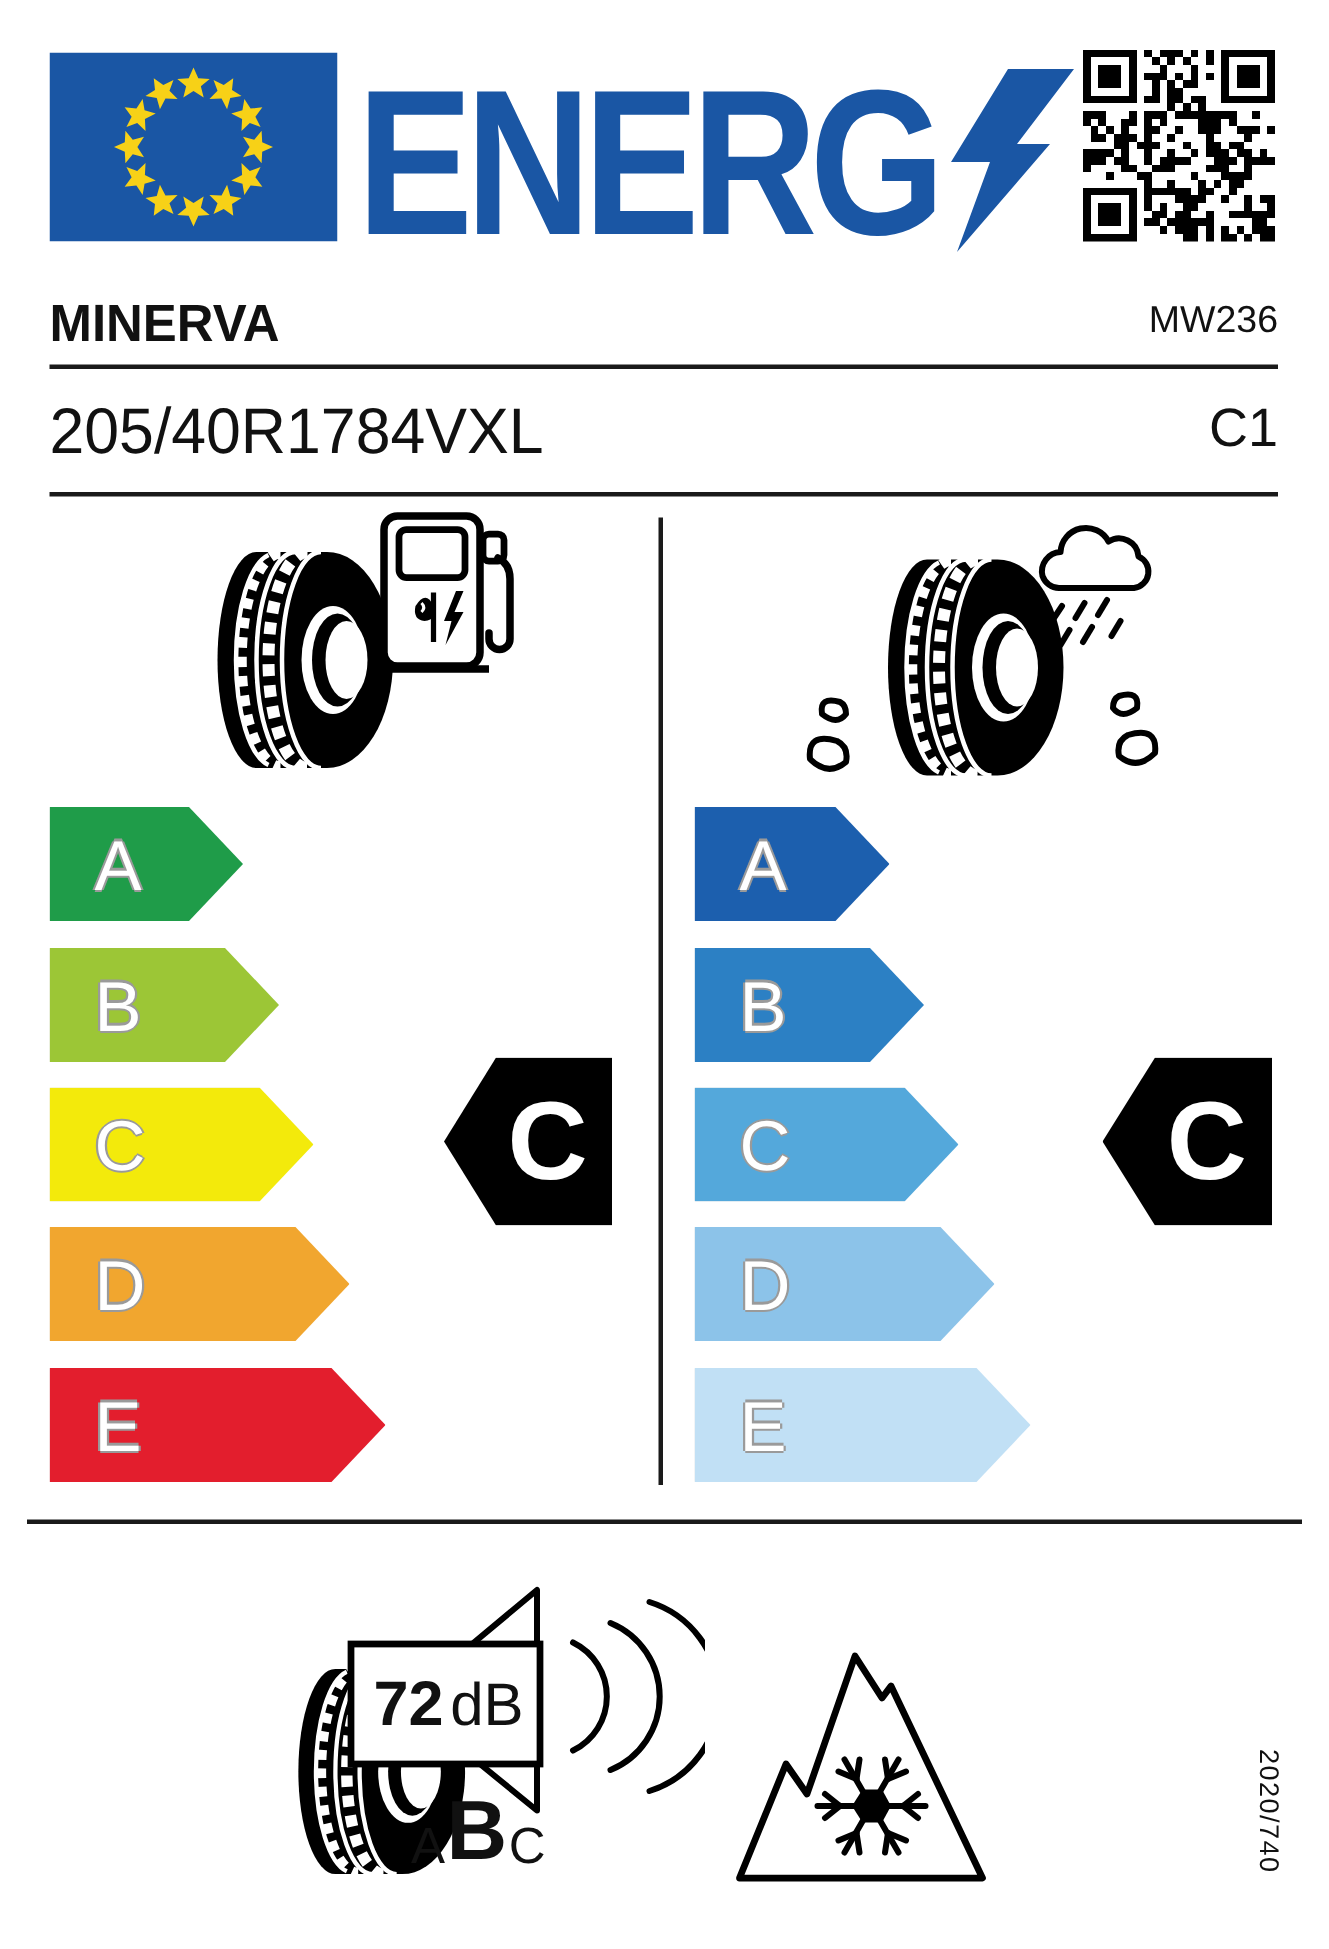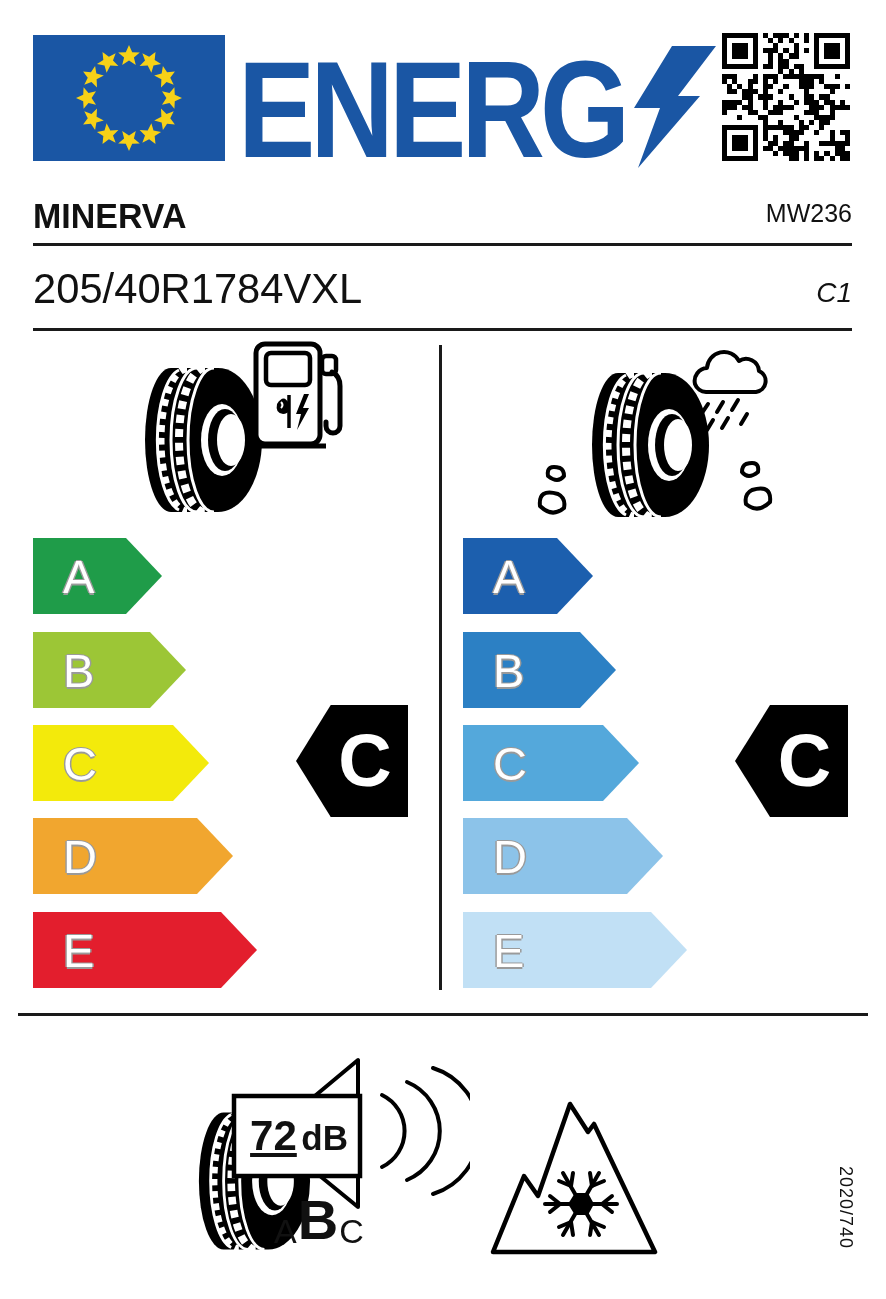--- a/index.html
+++ b/index.html
@@ -13,21 +13,21 @@
   .energy-word{
     left:238px;top:40px;font-size:138px;line-height:1;font-weight:bold;
     color:#1a56a4;letter-spacing:-6px;transform:scaleX(0.84);transform-origin:left top;
     white-space:nowrap;
   }
 
   
   .brand{left:33px;top:196px;font-size:35px;font-weight:bold;letter-spacing:0px;transform:scaleX(.97);transform-origin:left;}
   .model{right:34px;top:199px;font-size:25px;}
   .size{left:33px;top:264px;font-size:43px;transform:scaleX(.97);transform-origin:left;}
-  .tyre-class{right:34px;top:277px;font-size:28px;font-style:italic;}
+  .tyre-class{right:34px;top:264px;font-size:36px;}
   .rule{left:33px;width:819px;height:3px;background:#1a1a1a;}
 
   
   .vdivider{left:439px;top:345px;width:3px;height:645px;background:#1a1a1a;}
   .hseparator{left:18px;top:1013px;width:850px;height:3px;background:#1a1a1a;}
 
   
   .scale-arrow{
     position:absolute;height:76px;display:flex;align-items:center;
     clip-path:polygon(0 0, calc(100% - 36px) 0, 100% 50%, calc(100% - 36px) 100%, 0 100%);
@@ -38,22 +38,22 @@
     text-shadow:1.5px 0 0 #9a9a9a,-1.5px 0 0 #9a9a9a,0 1.5px 0 #9a9a9a,0 -1.5px 0 #9a9a9a;
   }
   .badge{
     position:absolute;background:#000;display:flex;align-items:center;justify-content:center;
     clip-path:polygon(0 50%, 31% 0, 100% 0, 100% 100%, 31% 100%);
   }
   .badge span{color:#fff;font-size:74px;font-weight:bold;margin-left:26px;line-height:1;}
 
   
   .db-box-text{left:243px;top:1112px;width:112px;text-align:center;white-space:nowrap;}
-  .db-box-text .val{font-size:42px;font-weight:bold;text-decoration:underline;}
-  .db-box-text .unit{font-size:35px;font-weight:bold;}
+  .db-box-text .val{font-size:42px;font-weight:bold;}
+  .db-box-text .unit{font-size:40px;font-weight:normal;}
   .noise-classes{left:274px;top:1192px;display:flex;align-items:flex-end;}
   .noise-classes .nc{font-size:34px;line-height:1;}
   .noise-classes .nc.big{font-size:56px;font-weight:bold;margin:0 1px;}
 
   .reg-text{
     left:856px;top:1166px;font-size:18px;transform:rotate(90deg);
     transform-origin:left top;white-space:nowrap;letter-spacing:1px;
   }
 </style>
 </head>

